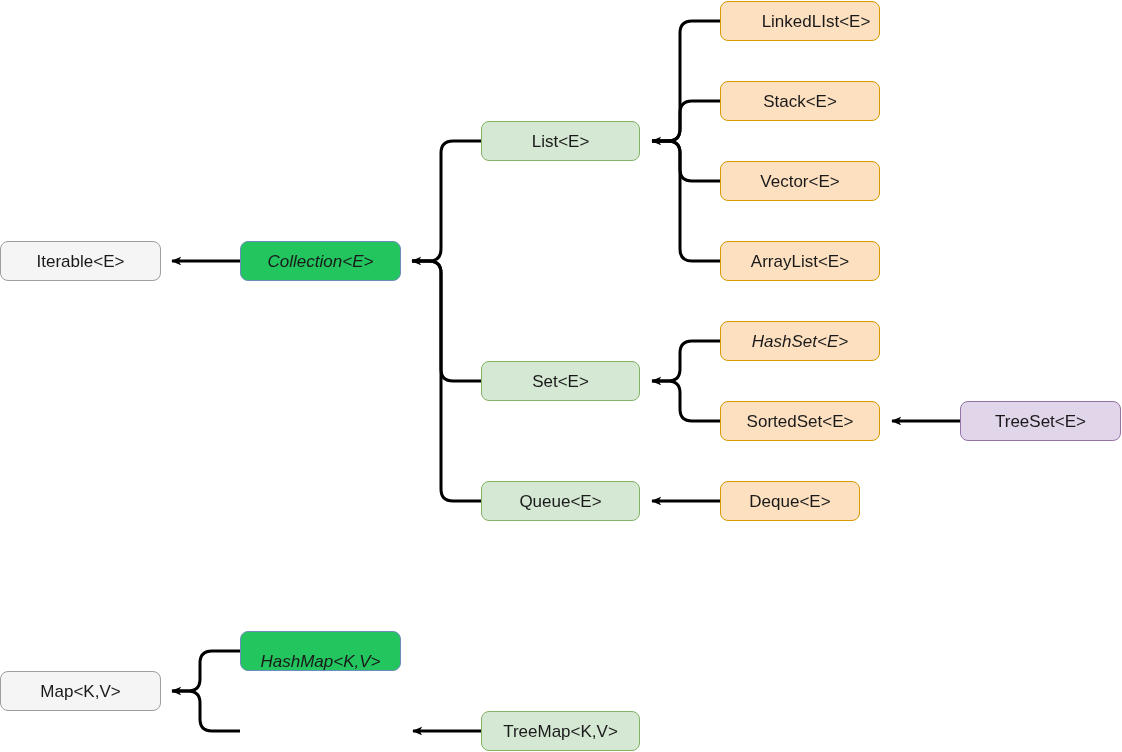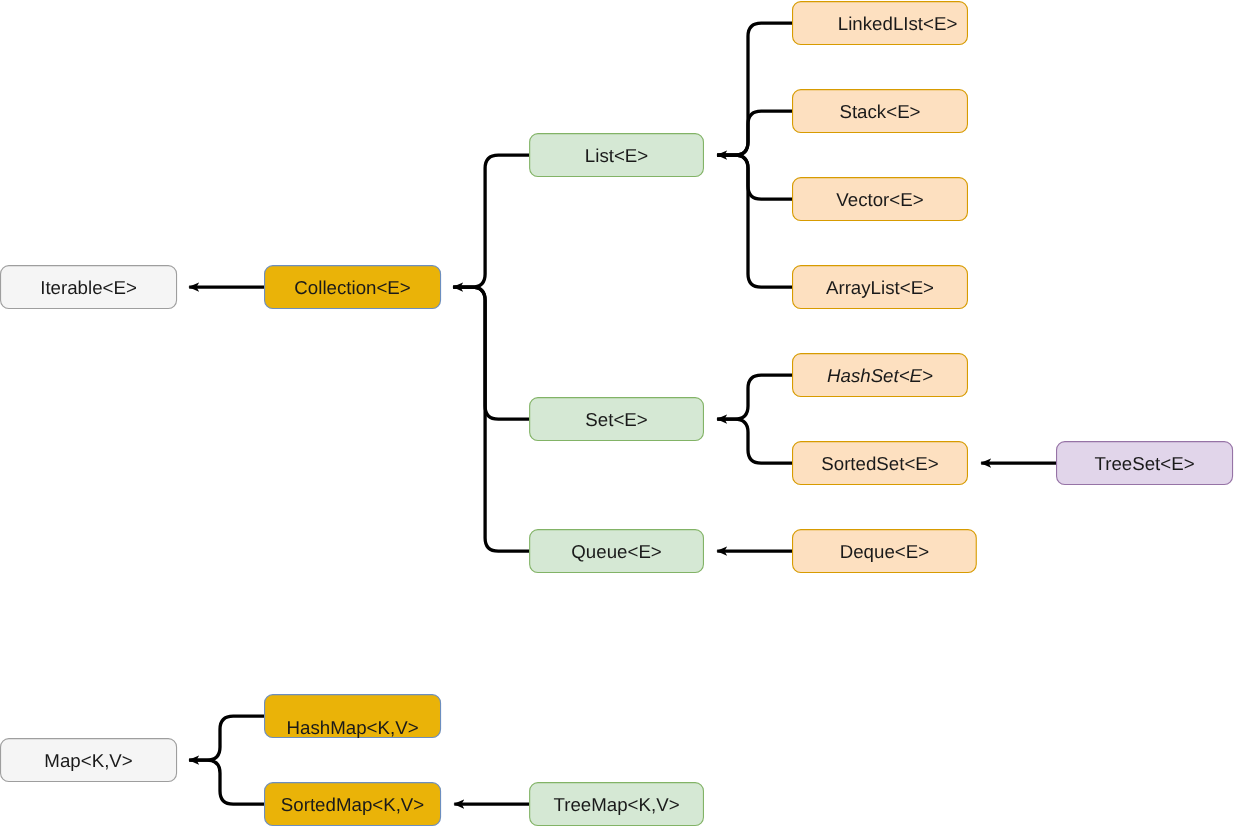--- a/index.html
+++ b/index.html
@@ -40,21 +40,21 @@
     color: #1a1a1a;
     white-space: nowrap;
     letter-spacing: 0px;
   }
   .node .lbl {
     line-height: 1;
     padding: 0 6px;
   }
   
   .n-gray   { background: #f5f5f5; border-color: #9e9e9e; }
-  .n-blue   { background: #eab308; border-color: #6c8ebf; }
+  .n-blue   { background: #22c55e; border-color: #6c8ebf; font-style: italic; }
   .n-green  { background: #d5e8d4; border-color: #82b366; }
   .n-orange { background: #fde0c0; border-color: #d79b00; }
   .n-purple { background: #e1d5ea; border-color: #9673a6; }
 </style>
 </head>
 <body>
 
 <div id="canvas">
 
   <svg id="edges" viewBox="0 0 1122 752" xmlns="http://www.w3.org/2000/svg">
@@ -132,33 +132,30 @@
   </div>
 
   <div class="node n-orange" style="left:720px; top:401px; width:160px; height:40px;">
     <span class="lbl">SortedSet&lt;E&gt;</span>
   </div>
 
   <div class="node n-purple" style="left:960px; top:401px; width:161px; height:40px;text-align:right;">
     <span class="lbl">TreeSet&lt;E&gt;</span>
   </div>
 
-  <div class="node n-orange" style="left:720px; top:481px; width:168px; height:40px;">
+  <div class="node n-orange" style="left:720px; top:481px; width:140px; height:40px;">
     <span class="lbl">Deque&lt;E&gt;</span>
   </div>
 
   <div class="node n-gray" style="left:0px; top:671px; width:161px; height:40px;">
     <span class="lbl">Map&lt;K,V&gt;</span>
   </div>
 
   <div class="node n-blue" style="left:240px; top:631px; width:161px; height:40px;align-items:flex-end;">
     <span class="lbl">HashMap&lt;K,V&gt;</span>
   </div>
 
-  <div class="node n-blue" style="left:240px; top:711px; width:161px; height:40px;">
-    <span class="lbl">SortedMap&lt;K,V&gt;</span>
-  </div>
 
   <div class="node n-green" style="left:481px; top:711px; width:159px; height:40px;">
     <span class="lbl">TreeMap&lt;K,V&gt;</span>
   </div>
 
 </div>
 
 </body></html>

